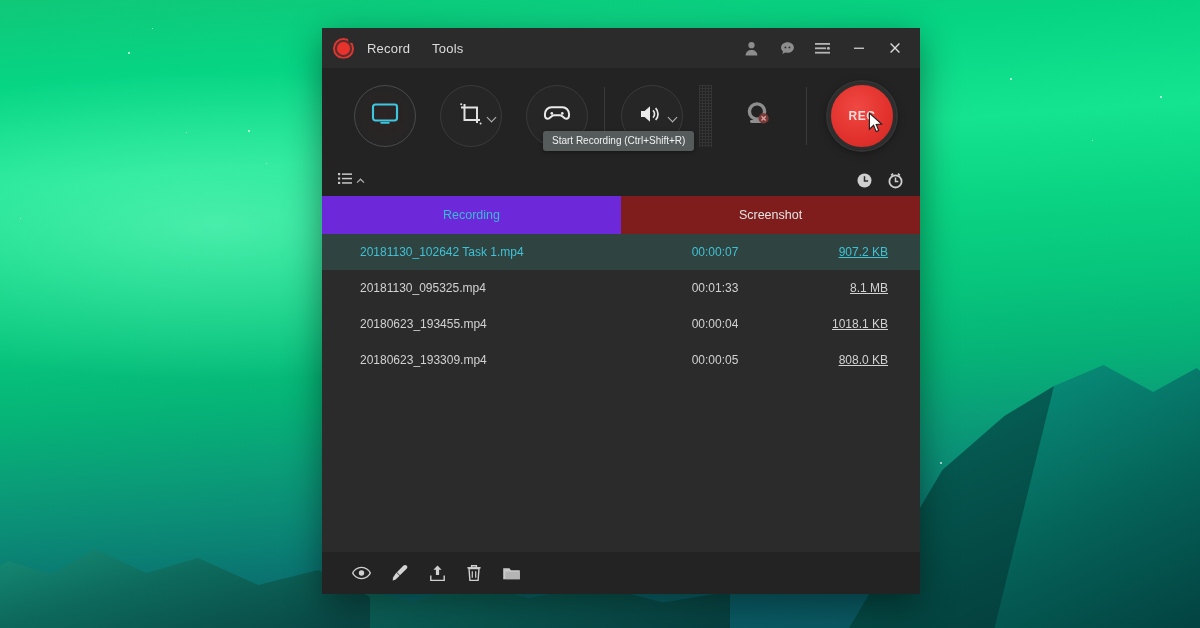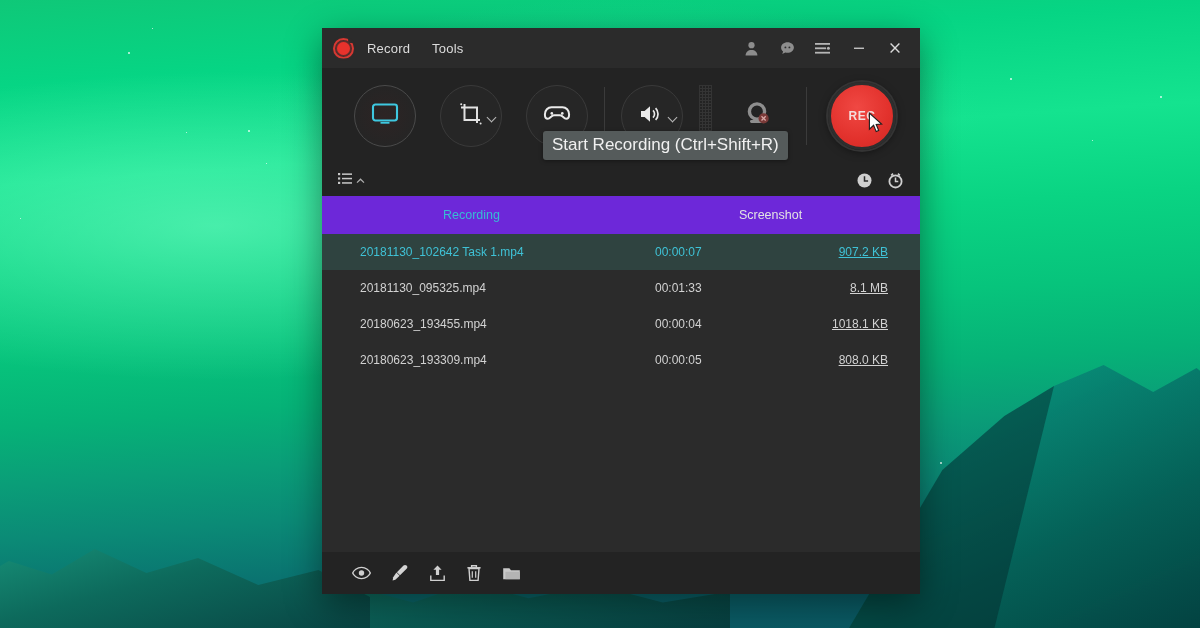--- a/index.html
+++ b/index.html
@@ -198,21 +198,21 @@
     position: absolute;
     left: 40px; top: 30px;
     width: 16px; height: 22px;
     pointer-events: none;
   }
   #tooltip {
     position: absolute;
     left: 543px; top: 131px;
     background: #555b5b;
     color: #f0f0f0;
-    font-size: 17px;
+    font-size: 10px;
     padding: 4px 9px 5px;
     border-radius: 3px;
     white-space: nowrap;
     box-shadow: 0 1px 4px rgba(0,0,0,.4);
     z-index: 40;
   }
   
   #sub-toolbar {
     height: 32px;
     background: #232323;
@@ -234,21 +234,21 @@
   #tabs {
     display: flex;
     height: 38px;
     flex: 0 0 auto;
   }
   .tab {
     flex: 1 1 0;
     display: flex; align-items: center; justify-content: center;
     font-size: 12.5px;
     color: #e3e3e3;
-    background: #6d28d9;
+    background: #7f1d1d;
     cursor: default;
   }
   .tab.active {
     background: #6d28d9;
     color: #38bcd4;
   }
   
   #file-list {
     flex: 1 1 auto;
     background: #2b2b2b;
@@ -260,21 +260,21 @@
     font-size: 12px;
     color: #d2d2d2;
     cursor: default;
     gap: 43px;
   }
   .file-row.selected {
     background: #2f4340;
     color: #3fc2d6;
   }
   .col-name { flex: 0 0 290px; padding-left: 38px; }
-  .col-dur  { flex: 0 0 120px; text-align: left; }
+  .col-dur  { flex: 0 0 120px; text-align: center; }
   .col-size { flex: 1 1 auto; text-align: right; padding-right: 32px; text-decoration: underline; }
   
   #bottom-bar {
     height: 42px;
     background: #232323;
     display: flex; align-items: center;
     padding-left: 30px;
     gap: 20px;
     flex: 0 0 auto;
   }

